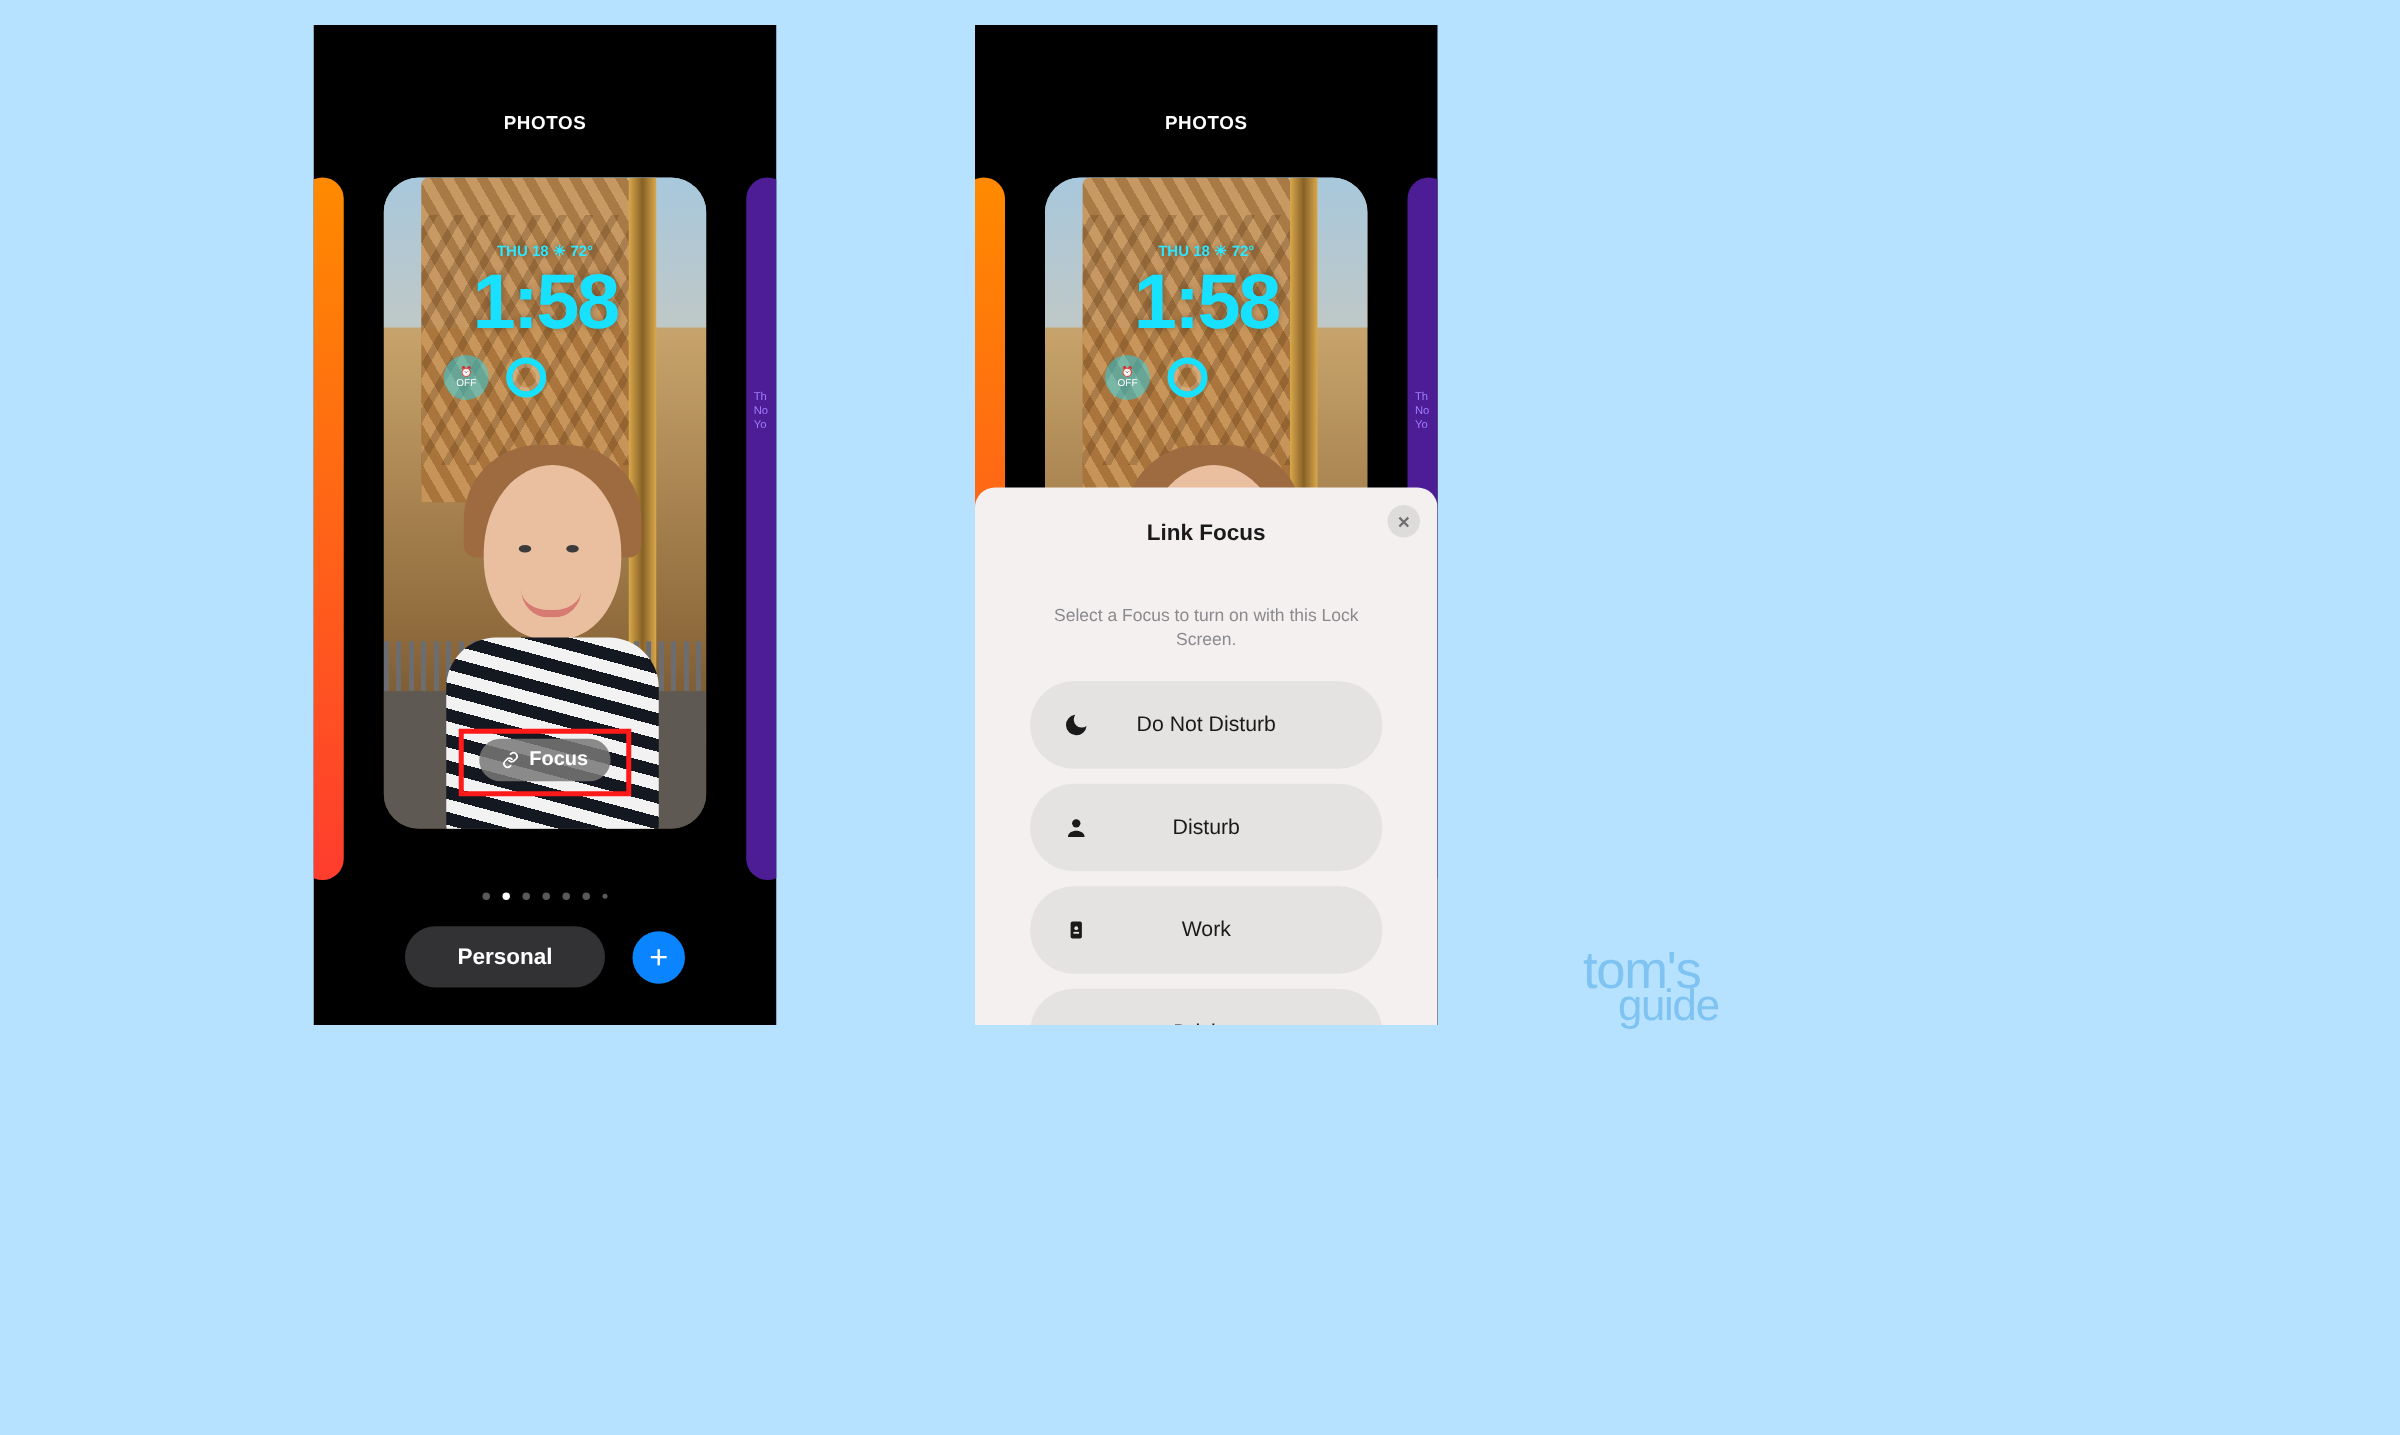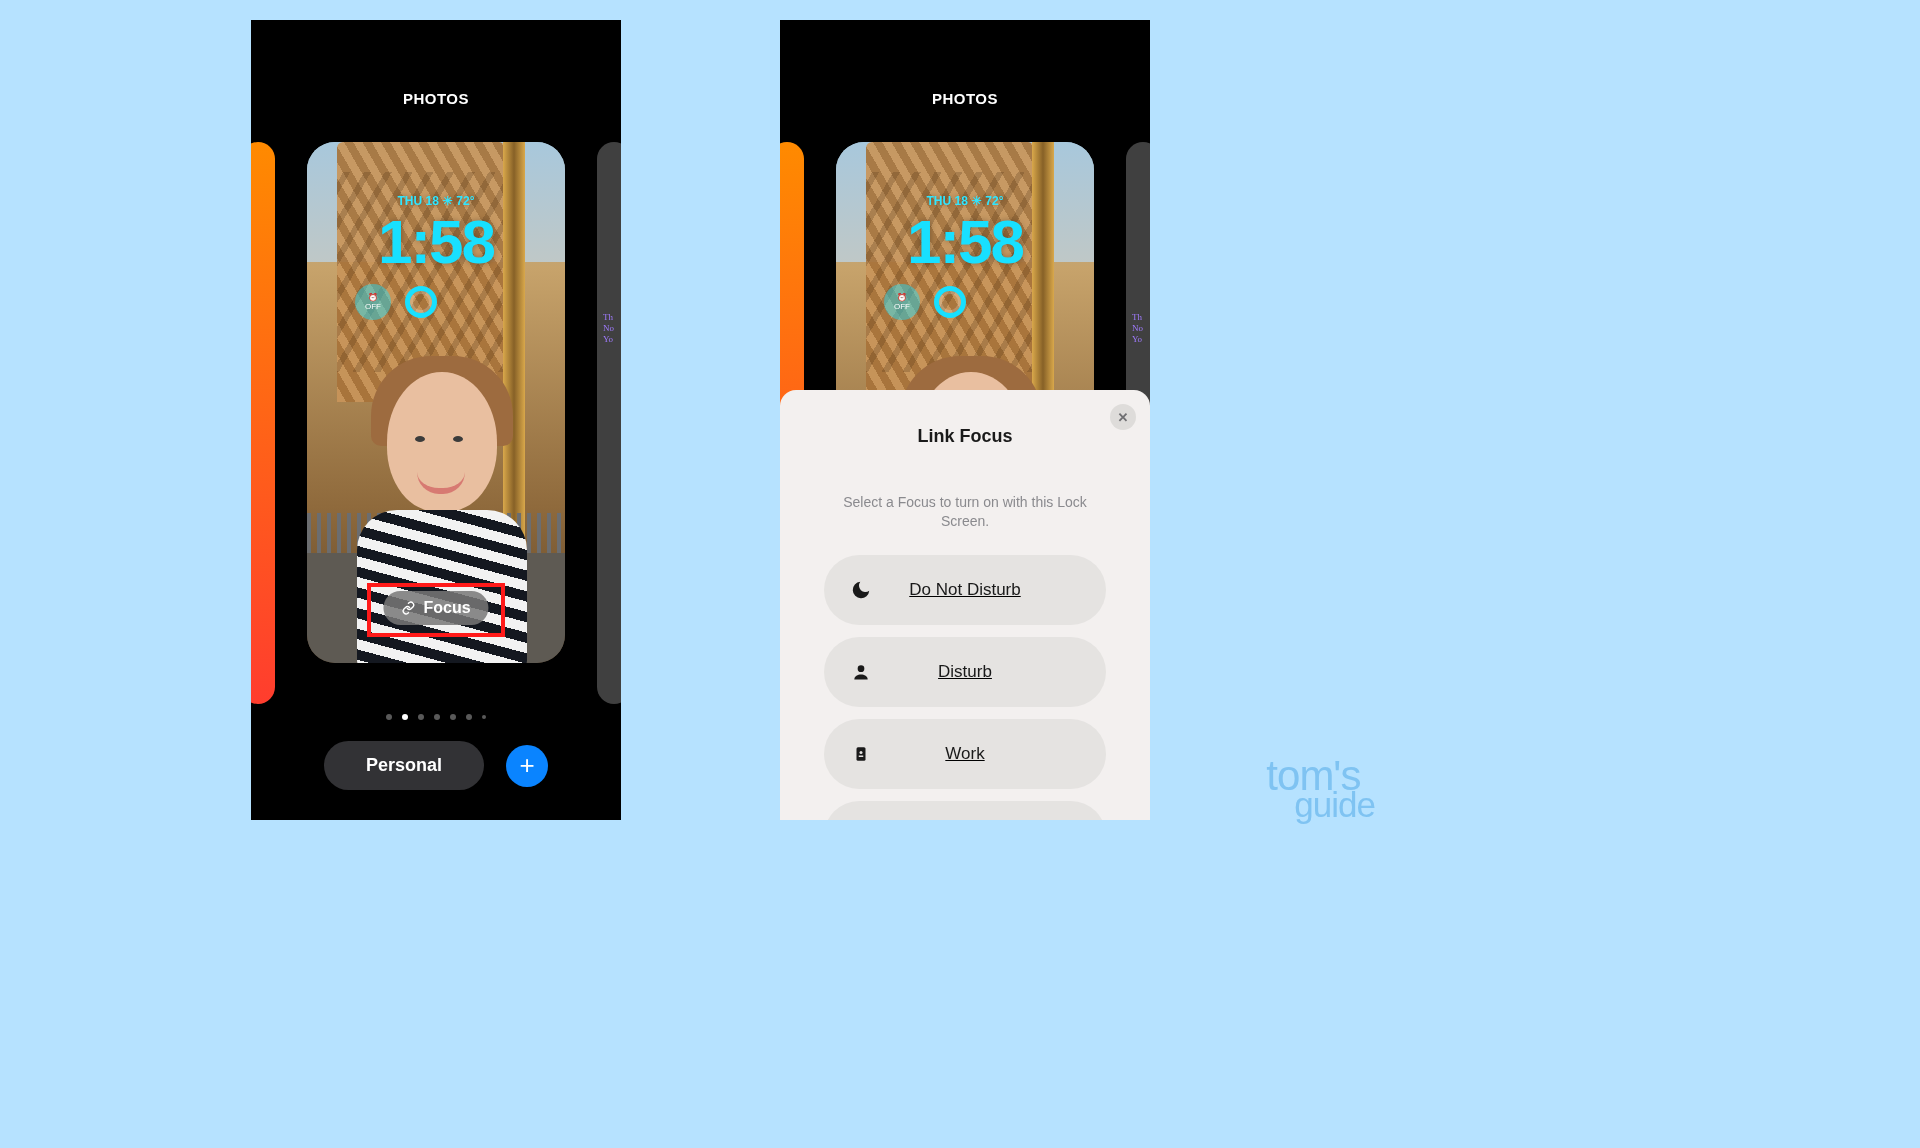--- a/index.html
+++ b/index.html
@@ -52,22 +52,21 @@
     width: 34px;
     height: 562px;
     border-radius: 28px;
   }
   .peek-left {
     left: -10px;
     background: linear-gradient(180deg,#ff8a00,#ff3d2e);
   }
   .peek-right {
     right: -10px;
-    background: #404040;
-    font-family: Liberation Serif, serif;
+    background: #4c1d95;
   }
   .peek-right .peek-text {
     position: absolute;
     top: 170px;
     left: 6px;
     font-size: 9px;
     color: #a07bff;
     line-height: 1.2;
   }
   .wallpaper {
@@ -265,21 +264,21 @@
     top: 370px;
     background: #f3f0ef;
     border-radius: 16px 16px 0 0;
     padding: 22px 18px 0;
   }
   .sheet-title {
     text-align: center;
     font-size: 18px;
     font-weight: 700;
     color: #1a1a1a;
-    margin-top: 14px;
+    margin-top: 4px;
   }
   .sheet-close {
     position: absolute;
     top: 14px; right: 14px;
     width: 26px; height: 26px;
     border-radius: 50%;
     background: #dedcda;
     color: #6f6f72;
     display:flex;align-items:center;justify-content:center;
     font-size: 13px;
@@ -298,21 +297,20 @@
     gap: 12px;
     padding: 0 26px;
   }
   .focus-item {
     background: #e5e3e1;
     border-radius: 36px;
     height: 70px;
     display: flex;
     align-items: center;
     position: relative;
-    text-decoration: underline;
   }
   .focus-item .icon {
     position: absolute;
     left: 24px;
     width: 26px; height: 26px;
     color: #1a1a1a;
     display:flex;align-items:center;justify-content:center;
   }
   .focus-item .label {
     flex: 1;

